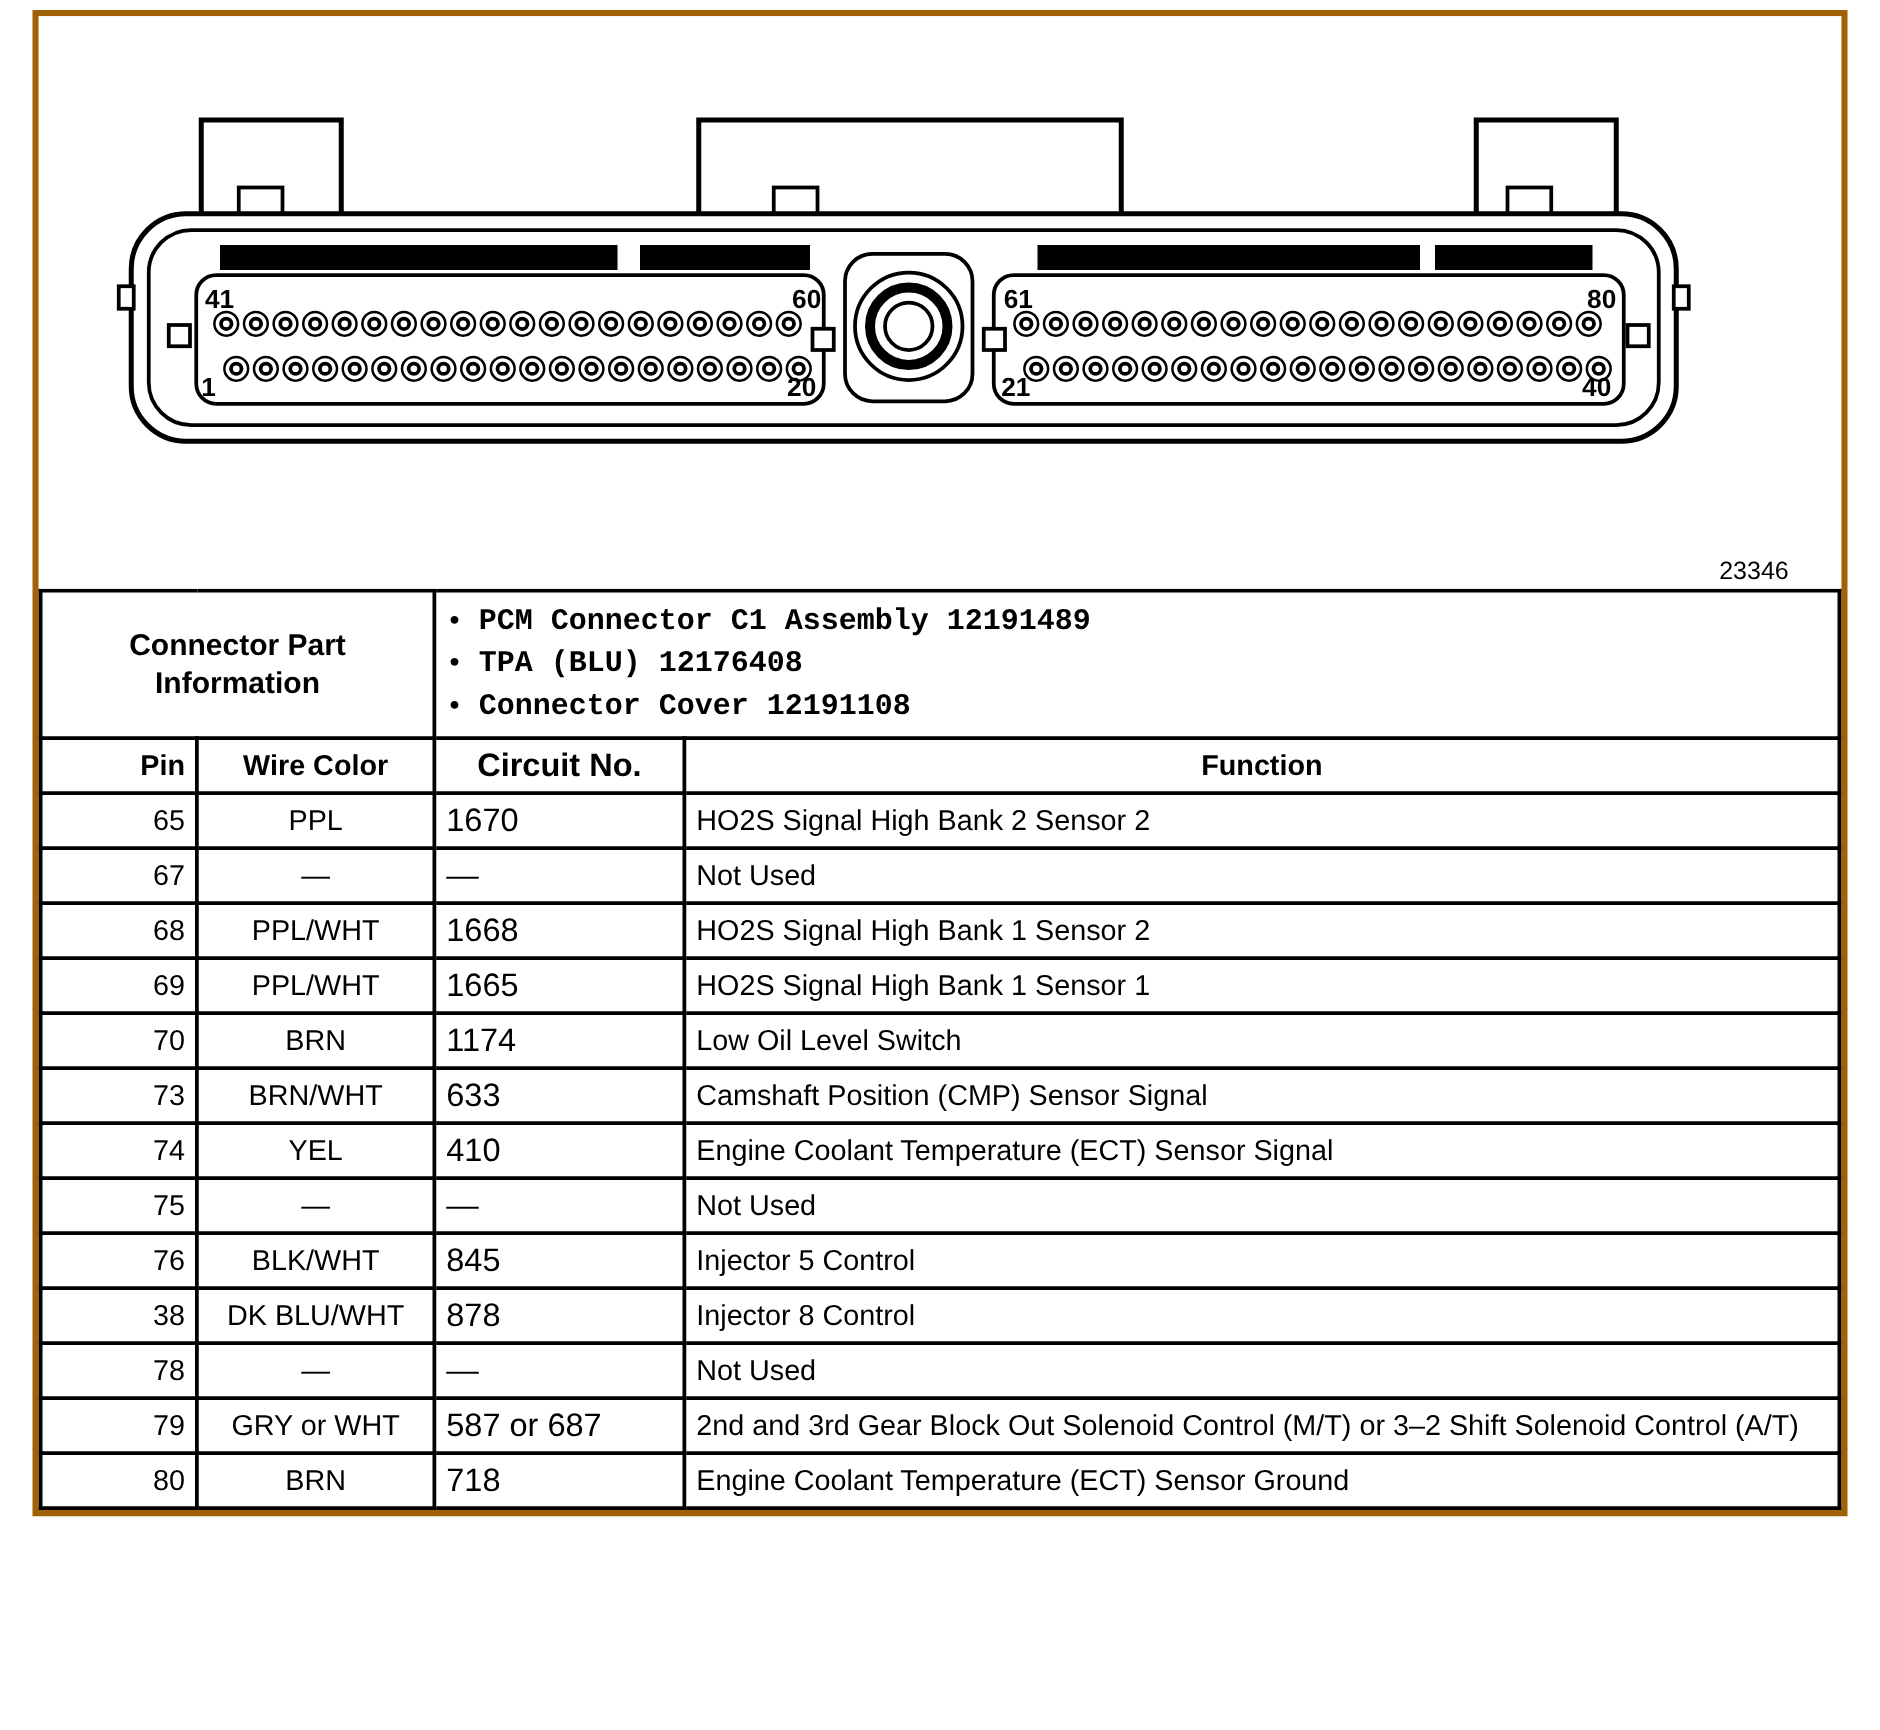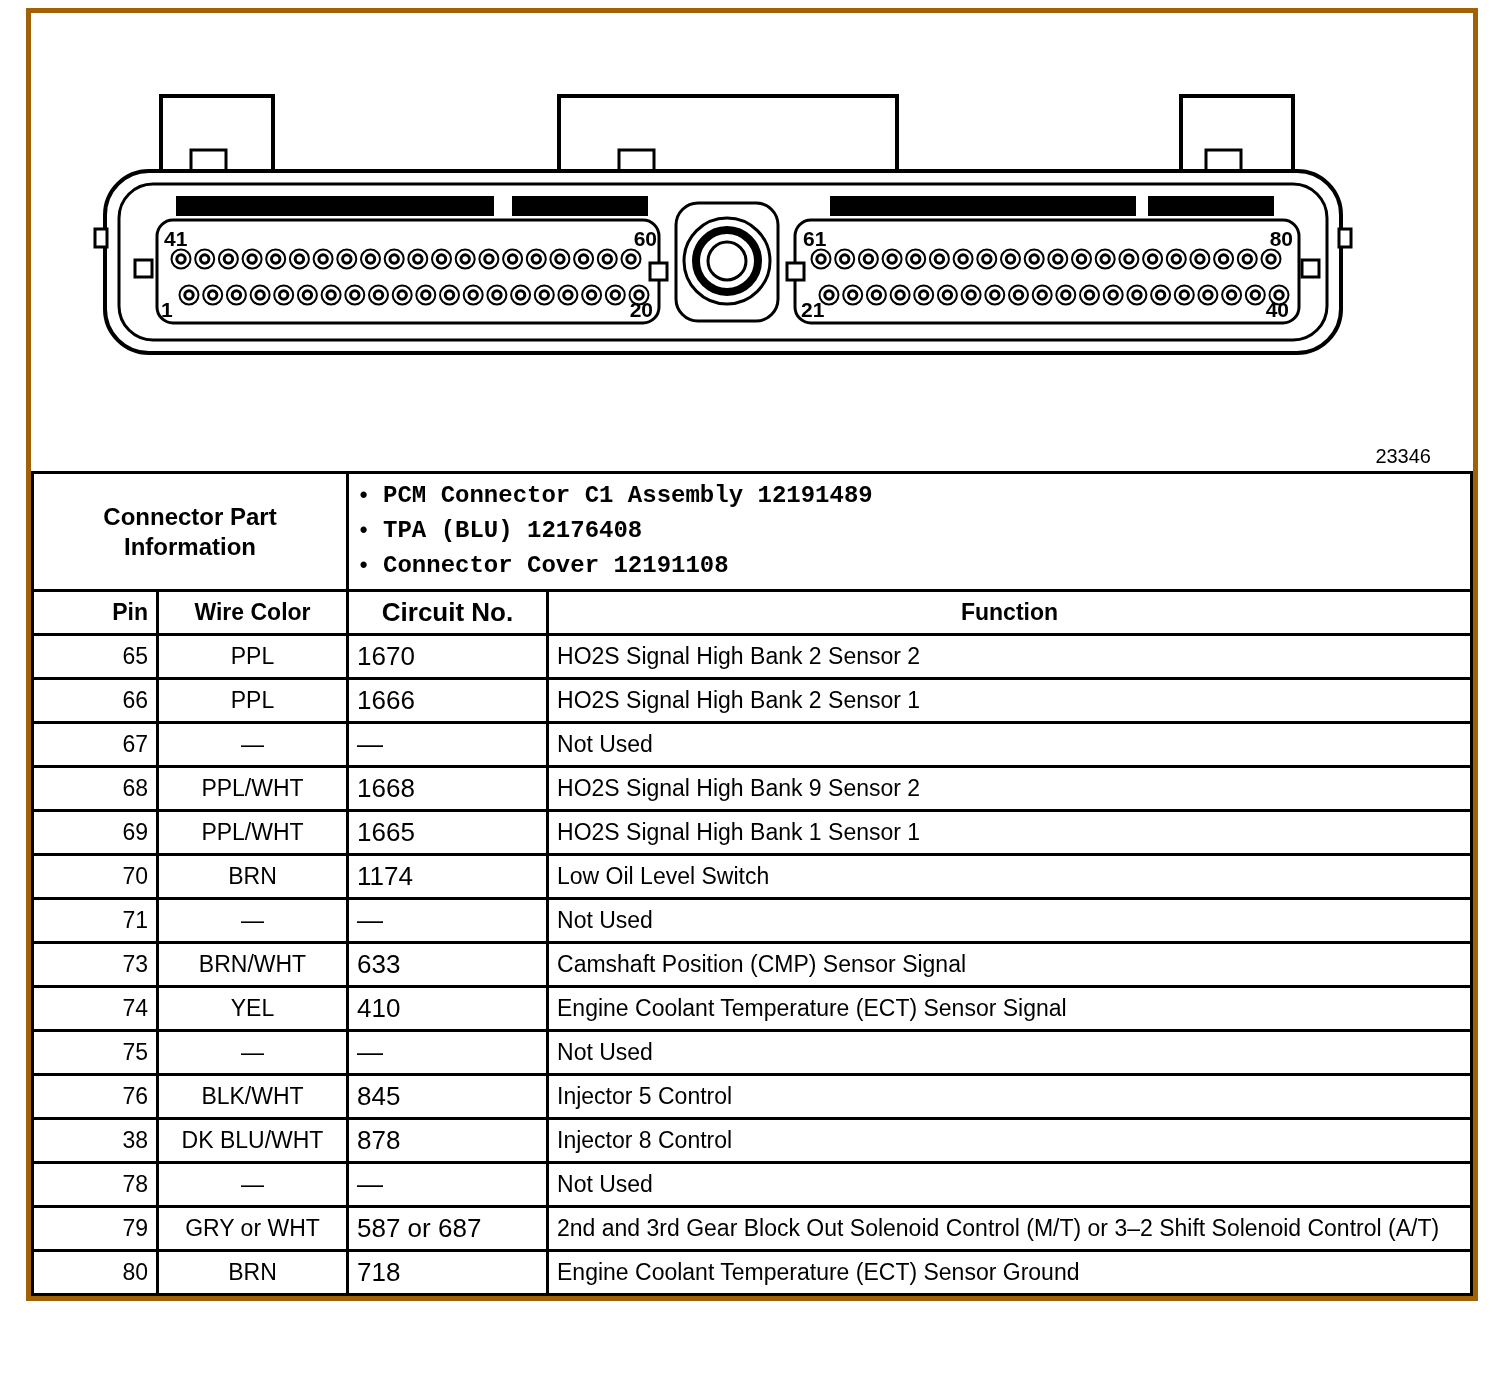--- a/index.html
+++ b/index.html
@@ -336,68 +336,52 @@
 
     <tr>
           <td class="col-pin">65</td>
           <td class="col-wire">PPL</td>
           <td class="col-circuit">1670</td>
           <td class="col-function">
             <div>HO2S Signal High Bank 2 Sensor 2</div>
           </td>
         </tr>
         <tr>
-          <td class="col-pin">66</td>
-          <td class="col-wire">PPL</td>
-          <td class="col-circuit">1666</td>
-          <td class="col-function">
-            <div>HO2S Signal High Bank 2 Sensor 1</div>
-          </td>
-        </tr>
-        <tr>
           <td class="col-pin">67</td>
           <td class="col-wire">—</td>
           <td class="col-circuit">—</td>
           <td class="col-function">
             <div>Not Used</div>
           </td>
         </tr>
         <tr>
           <td class="col-pin">68</td>
           <td class="col-wire">PPL/WHT</td>
           <td class="col-circuit">1668</td>
           <td class="col-function">
-            <div>HO2S Signal High Bank 9 Sensor 2</div>
+            <div>HO2S Signal High Bank 1 Sensor 2</div>
           </td>
         </tr>
         <tr>
           <td class="col-pin">69</td>
           <td class="col-wire">PPL/WHT</td>
           <td class="col-circuit">1665</td>
           <td class="col-function">
             <div>HO2S Signal High Bank 1 Sensor 1</div>
           </td>
         </tr>
         <tr>
           <td class="col-pin">70</td>
           <td class="col-wire">BRN</td>
           <td class="col-circuit">1174</td>
           <td class="col-function">
             <div>Low Oil Level Switch</div>
           </td>
         </tr>
         <tr>
-          <td class="col-pin">71</td>
-          <td class="col-wire">—</td>
-          <td class="col-circuit">—</td>
-          <td class="col-function">
-            <div>Not Used</div>
-          </td>
-        </tr>
-        <tr>
           <td class="col-pin">73</td>
           <td class="col-wire">BRN/WHT</td>
           <td class="col-circuit">633</td>
           <td class="col-function">
             <div>Camshaft Position (CMP) Sensor Signal</div>
           </td>
         </tr>
         <tr>
           <td class="col-pin">74</td>
           <td class="col-wire">YEL</td>

